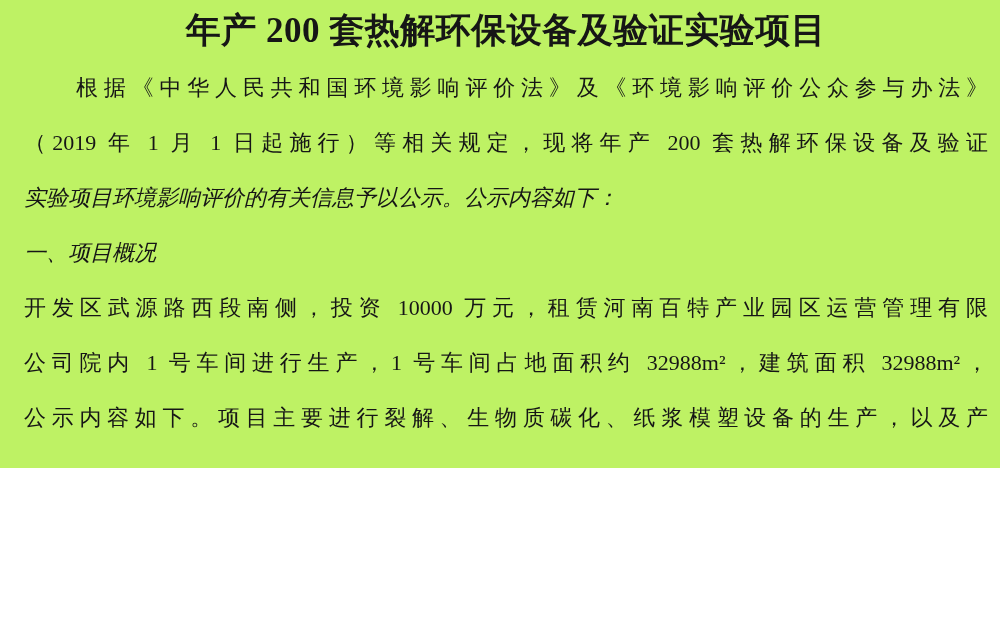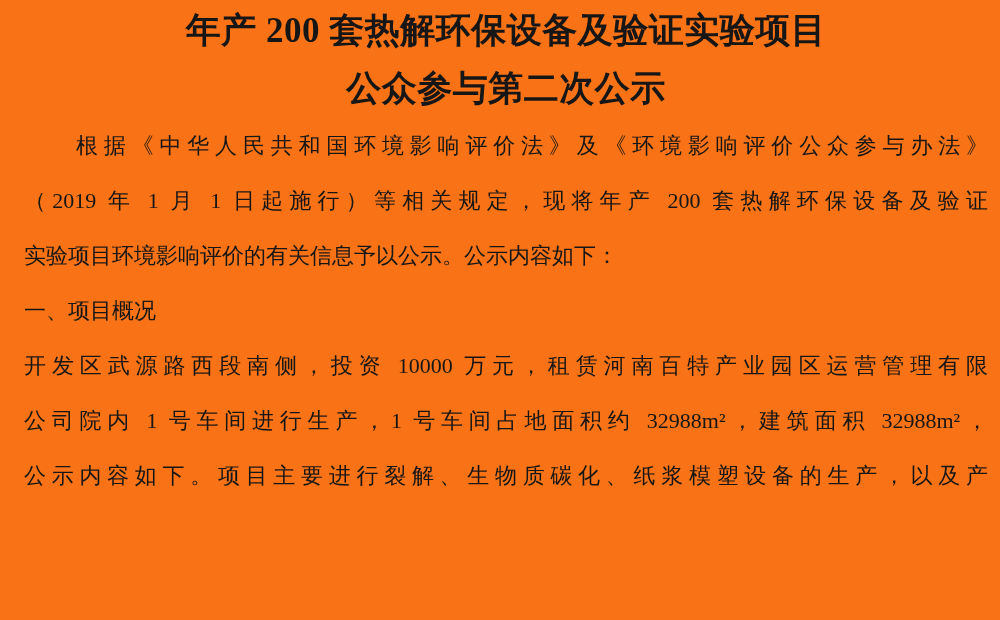--- a/index.html
+++ b/index.html
@@ -5,22 +5,22 @@
   * { margin: 0; padding: 0; box-sizing: border-box; }
   html, body {
     width: 1000px;
     height: 620px;
     background: #ffffff;
     font-family: "Liberation Serif", "DejaVu Serif", serif;
     overflow: hidden;
   }
   .page {
     width: 1000px;
-    height: 620px;
-    background: #f97316;
+    height: 468px;
+    background: #bef264;
     color: #161616;
     padding: 2px 12px 8px 24px;
   }
   .title-block {
     width: 100%;
   }
   .title-line {
     font-size: 35px;
     font-weight: bold;
     line-height: 58px;
@@ -38,30 +38,30 @@
     overflow: visible;
     white-space: nowrap;
   }
   .body-line.first-line {
     text-indent: 52px;
   }
   .body-line.para-end,
   .body-line.heading-line {
     text-align: left;
     text-align-last: left;
+    font-style: italic;
   }
 </style>
 </head>
 <body>
 
 <div class="page">
 
   <div class="title-block">
     <div class="title-line">年产 200 套热解环保设备及验证实验项目</div>
-    <div class="title-line">公众参与第二次公示</div>
   </div>
 
   <div class="paragraph">
     <div class="body-line first-line">根据《中华人民共和国环境影响评价法》及《环境影响评价公众参与办法》</div>
     <div class="body-line">（2019 年 1 月 1 日起施行）等相关规定，现将年产 200 套热解环保设备及验证</div>
     <div class="body-line para-end">实验项目环境影响评价的有关信息予以公示。公示内容如下：</div>
   </div>
 
   <div class="body-line heading-line">一、项目概况</div>
 

